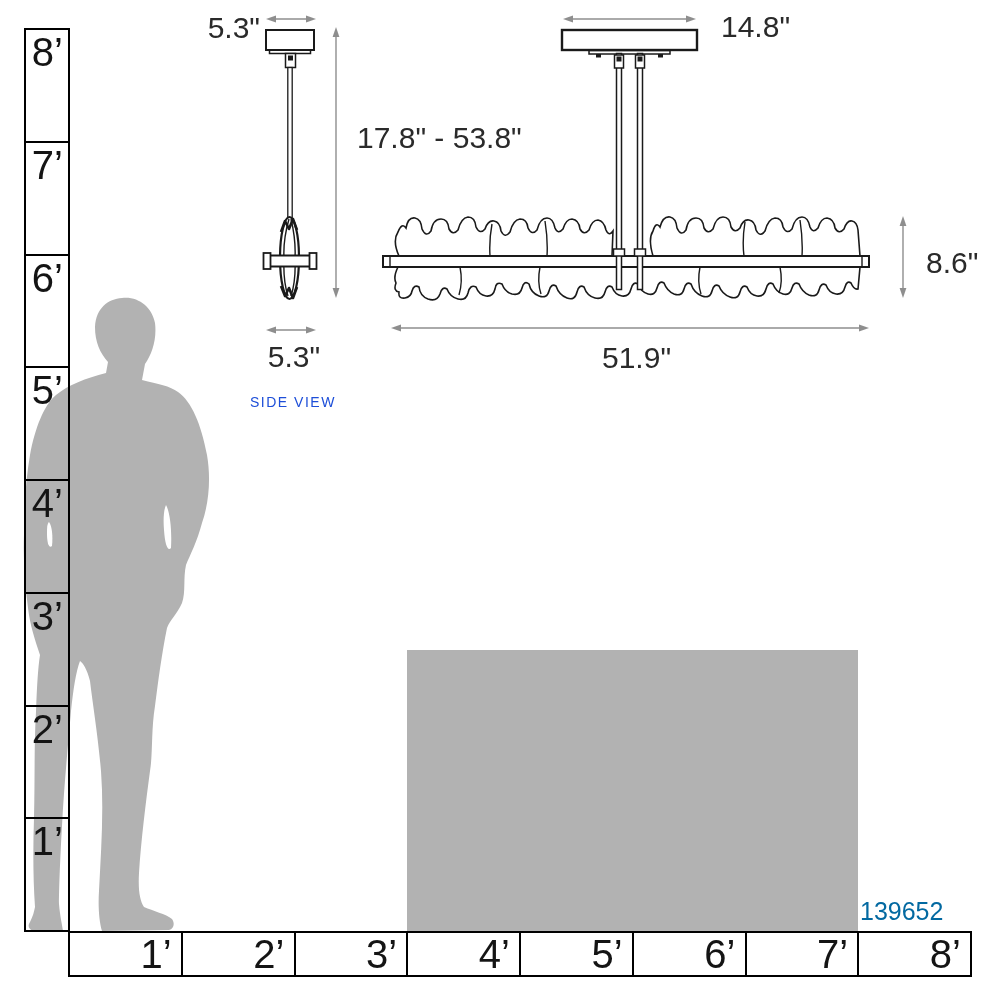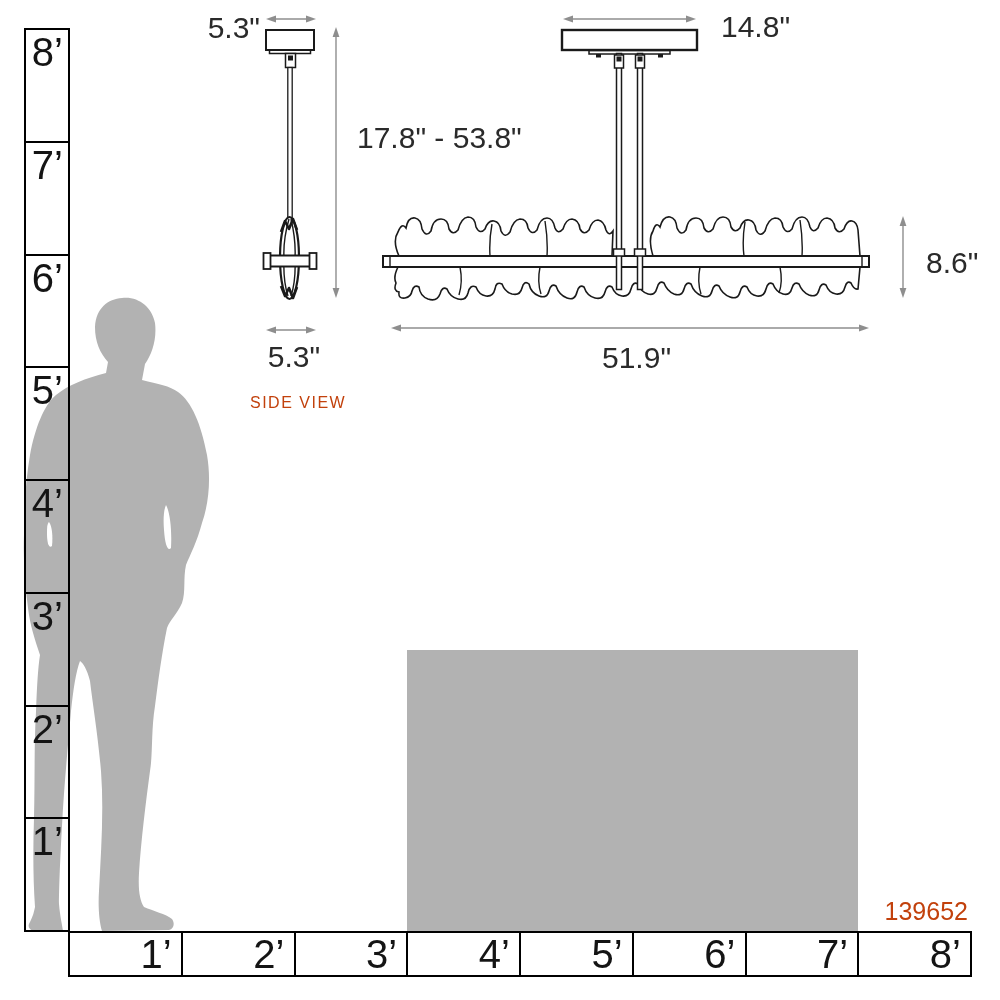--- a/index.html
+++ b/index.html
@@ -35,24 +35,24 @@
     padding-right:9px;font-size:40px;color:#141414;}
   .hcell:last-child{border-right:none;}
   
   .dim{position:absolute;font-size:30px;color:#2a2a2a;white-space:nowrap;z-index:4;}
   .dim-side-canopy{left:198px;top:11px;width:62px;text-align:right;}
   .dim-front-canopy{left:721px;top:10px;}
   .dim-height-range{left:357px;top:121px;}
   .dim-fixture-height{left:926px;top:246px;}
   .dim-side-width{left:264px;top:340px;width:60px;text-align:center;}
   .dim-front-width{left:602px;top:341px;}
-  .sideview-label{position:absolute;left:250px;top:394px;font-size:16px;
-    letter-spacing:1.5px;color:#c2410c;z-index:4;}
+  .sideview-label{position:absolute;left:250px;top:394px;font-size:14px;
+    letter-spacing:1.5px;color:#1d4ed8;z-index:4;}
   .product-code{position:absolute;left:860px;top:897px;width:108px;
-    text-align:right;font-size:25px;color:#c2410c;z-index:4;}
+    font-size:25px;color:#0369a1;z-index:4;}
 </style>
 </head>
 <body>
 
 <div class="stage">
 
   <div class="table-block"></div>
 
   <svg width="1000" height="1000" viewBox="0 0 1000 1000">
 

